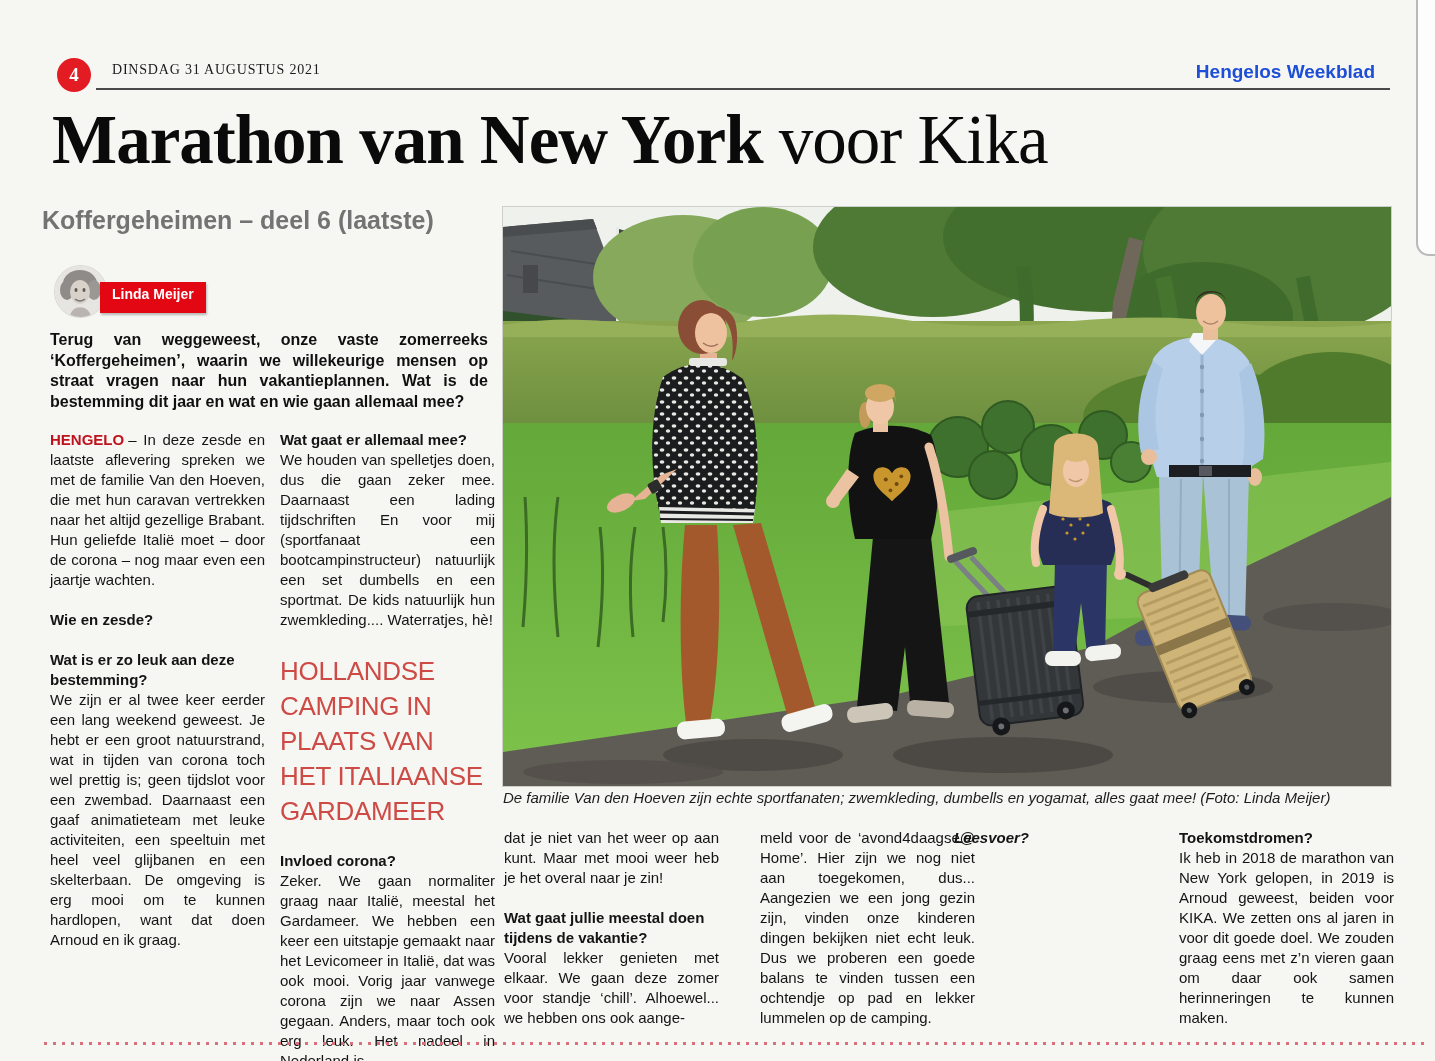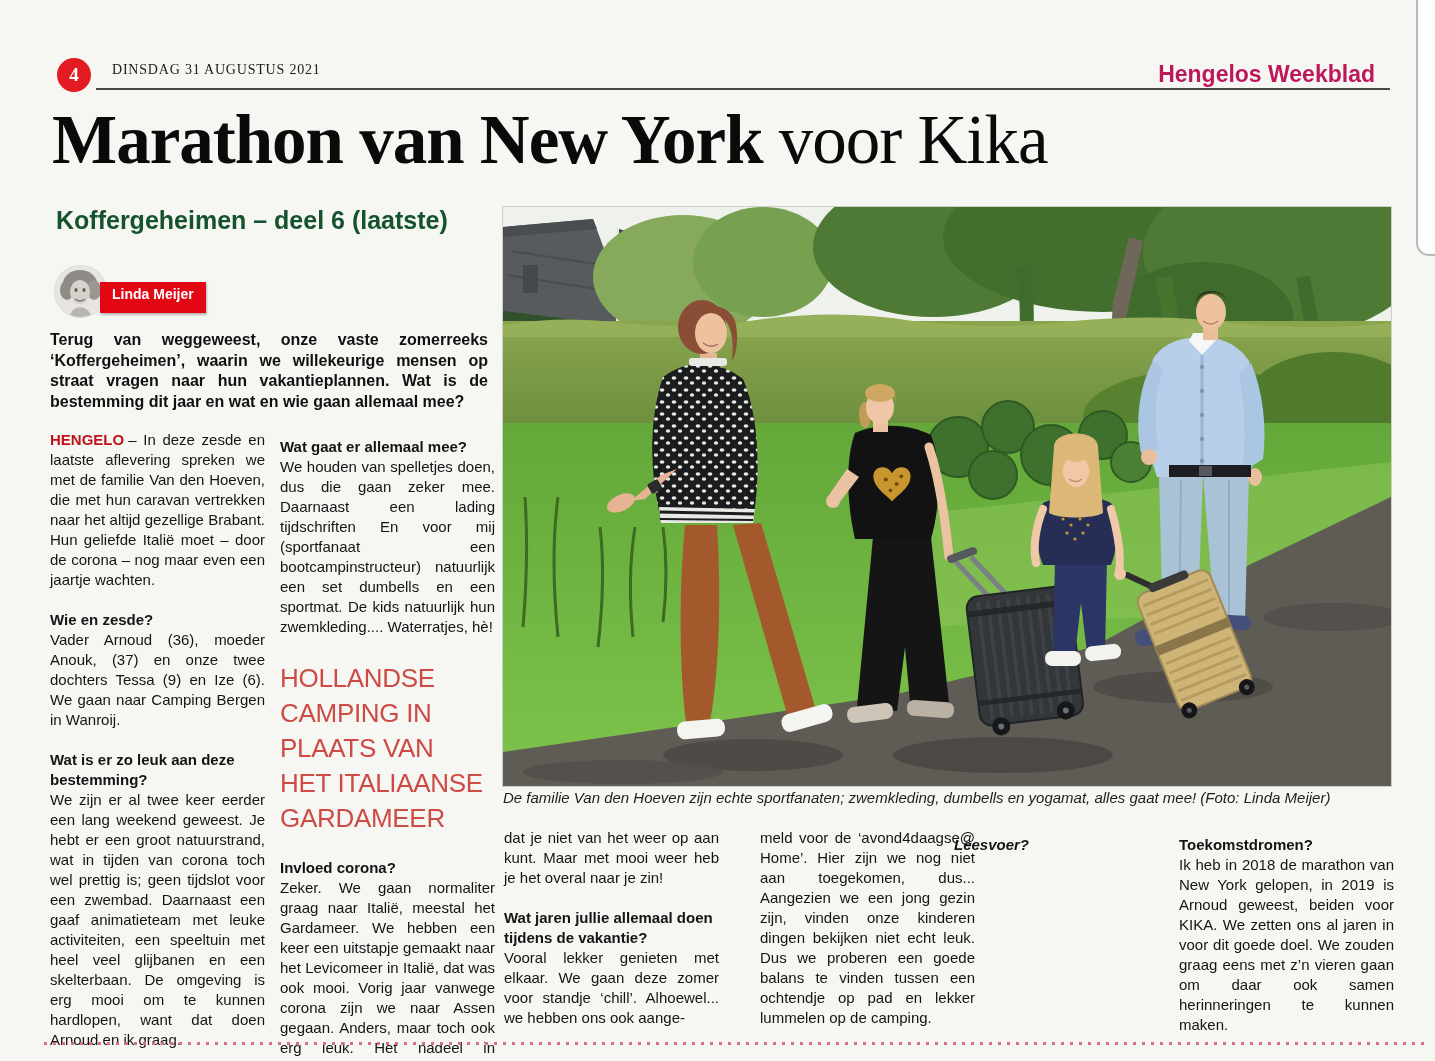--- a/index.html
+++ b/index.html
@@ -12,45 +12,45 @@
   .abs{position:absolute;}
 
   
   .page-badge{
     left:57px;top:58px;width:34px;height:34px;border-radius:50%;
     background:#e31b23;color:#fff;font-family:"Liberation Serif",serif;
     font-weight:700;font-size:19px;display:flex;align-items:center;justify-content:center;
   }
   .date{left:112px;top:62px;font-family:"Liberation Serif",serif;font-size:14px;
     letter-spacing:.8px;color:#1b1b1b;}
-  .masthead{right:60px;top:61px;font-size:23px;font-weight:700;color:#be185d;}
+  .masthead{right:60px;top:61px;font-size:19px;font-weight:700;color:#1d4ed8;}
   .header-rule{left:96px;top:88px;width:1294px;height:2px;background:#4a4a4a;}
 
   
   .headline{left:52px;top:104px;width:1330px;font-family:"Liberation Serif",serif;
     font-size:69px;line-height:1.05;letter-spacing:-1px;color:#0a0a0a;white-space:nowrap;}
   .headline .hl-b{font-weight:700;}
   .headline .hl-r{font-weight:400;margin-top:32px;}
 
-  .kicker{left:56px;top:206px;font-size:25px;font-weight:700;color:#14532d;}
+  .kicker{left:42px;top:206px;font-size:25px;font-weight:700;color:#737373;}
 
   
   .avatar{left:55px;top:266px;width:51px;height:51px;border-radius:50%;overflow:hidden;
     box-shadow:0 0 0 1px #d8d8d4;}
   .author-label{left:100px;top:282px;background:#e30613;color:#fff;font-size:14px;
     font-weight:700;padding:4px 12px 11px 12px;box-shadow:1px 2px 2px rgba(0,0,0,.25);}
 
   .intro{left:50px;top:330px;width:438px;font-size:16px;font-weight:700;
     line-height:20.5px;text-align:justify;color:#101010;}
 
   
   .col{font-size:15px;line-height:20px;text-align:justify;}
   .col p{margin:0;}
   .col .h{font-weight:700;margin:20px 0 0 0;text-align:left;}
-  .col .h.first{margin-top:7px;}
+  .col .h.first{margin-top:0;}
   .loc{color:#c0121d;font-weight:700;margin-right:4px;}
   .col1{left:50px;top:430px;width:215px;}
   .col2{left:280px;top:430px;width:215px;}
   .pull-quote{
     margin:24px 0 22px 0;color:#cd4a45;font-size:26px;line-height:35px;
     font-weight:400;letter-spacing:-.3px;white-space:pre-line;text-align:left;
   }
   .bcol{top:828px;width:215px;}
   .col3{left:504px;}
   .col4{left:760px;}
@@ -94,21 +94,20 @@
     <path d="M20 33 q5 4 10 0" stroke="#7c7672" stroke-width="1.5" fill="none"></path>
   </svg>
 </div>
 <div class="abs author-label">Linda Meijer</div>
 
 <div class="abs intro">Terug van weggeweest, onze vaste zomerreeks ‘Koffergeheimen’, waarin we willekeurige mensen op straat vragen naar hun vakantieplannen. Wat is de bestemming dit jaar en wat en wie gaan allemaal mee?</div>
 
 <div class="abs col col1">
   <p><span class="loc">HENGELO</span><span>– In deze zesde en laatste aflevering spreken we met de familie Van den Hoeven, die met hun caravan vertrekken naar het altijd gezellige Brabant. Hun geliefde Italië moet – door de corona – nog maar even een jaartje wachten.</span></p>
   <p class="h">Wie en zesde?</p>
-  <p>Vader Arnoud (36), moeder Anouk, (37) en onze twee dochters Tessa (9) en Ize (6). We gaan naar Camping Bergen in Wanroij.</p>
   <p class="h">Wat is er zo leuk aan deze bestemming?</p>
   <p>We zijn er al twee keer eerder een lang weekend geweest. Je hebt er een groot natuurstrand, wat in tijden van corona toch wel prettig is; geen tijdslot voor een zwembad. Daarnaast een gaaf animatieteam met leuke activiteiten, een speeltuin met heel veel glijbanen en een skelterbaan. De omgeving is erg mooi om te kunnen hardlopen, want dat doen Arnoud en ik graag.</p>
 </div>
 
 <div class="abs col col2">
   <p class="h first">Wat gaat er allemaal mee?</p>
   <p>We houden van spelletjes doen, dus die gaan zeker mee. Daarnaast een lading tijdschriften En voor mij (sportfanaat een bootcampinstructeur) natuurlijk een set dumbells en een sportmat. De kids natuurlijk hun zwemkleding.... Waterratjes, hè!</p>
   <div class="pull-quote">HOLLANDSE
 CAMPING IN
 PLAATS VAN
@@ -343,21 +342,21 @@
     <ellipse cx="573" cy="246" rx="14" ry="9" fill="#dcb878"></ellipse>
     <path d="M566,272 q7 5 13 0" stroke="#bd8f6b" stroke-width="1.4" fill="none"></path>
   </g>
 </svg>
 </div>
 
 <div class="abs caption">De familie Van den Hoeven zijn echte sportfanaten; zwemkleding, dumbells en yogamat, alles gaat mee! (Foto: Linda Meijer)</div>
 
 <div class="abs col bcol col3">
   <p>dat je niet van het weer op aan kunt. Maar met mooi weer heb je het overal naar je zin!</p>
-  <p class="h">Wat jaren jullie allemaal doen tijdens de vakantie?</p>
+  <p class="h">Wat gaat jullie meestal doen tijdens de vakantie?</p>
   <p>Vooral lekker genieten met elkaar. We gaan deze zomer voor standje ‘chill’. Alhoewel... we hebben ons ook aange-</p>
 </div>
 <div class="abs col bcol col4">
   <p>meld voor de ‘avond4daagse@ Home’. Hier zijn we nog niet aan toegekomen, dus... Aangezien we een jong gezin zijn, vinden onze kinderen dingen bekijken niet echt leuk. Dus we proberen een goede balans te vinden tussen een ochtendje op pad en lekker lummelen op de camping.</p>
 </div>
 <div class="abs col bcol col5">
   <p class="h first">Leesvoer?</p>
 </div>
 <div class="abs col bcol col6">
   <p class="h first">Toekomstdromen?</p>

